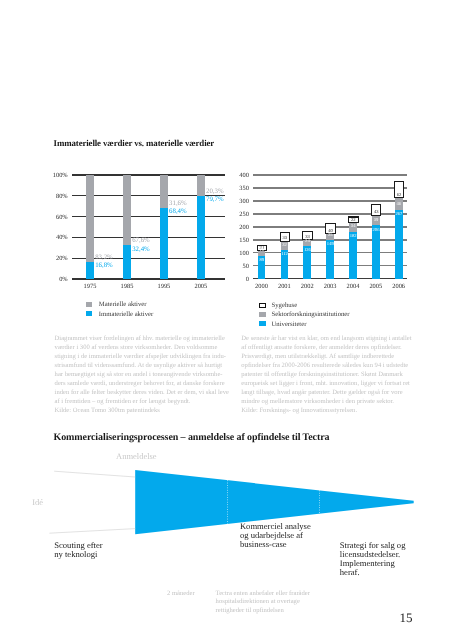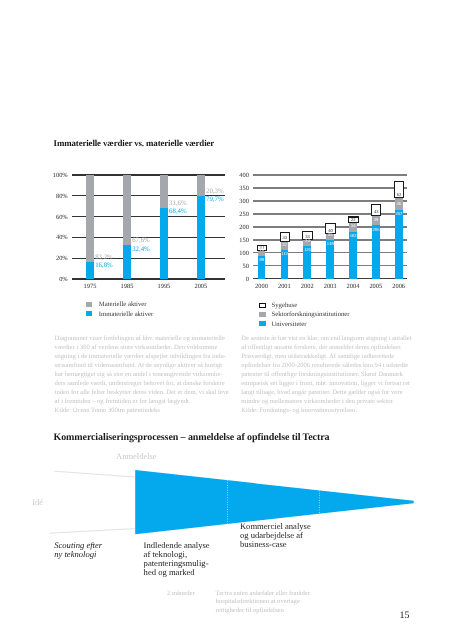--- a/index.html
+++ b/index.html
@@ -166,27 +166,27 @@
   <div class="abs" id="funnel" style="left:0;top:0;width:453px;height:564px;"><svg width="453" height="640" viewBox="0 0 453 640" shape-rendering="geometricPrecision">
         <path d="M 135.2 470 L 413.7 500.8 L 413.7 503.2 L 135.2 534.2 Z" fill="#03a9ec"></path>
         <line x1="54.2" y1="471.2" x2="135.2" y2="477" stroke="#cfcfcf" stroke-width="0.6"></line>
         <line x1="49.4" y1="533.2" x2="135.2" y2="528.6" stroke="#cfcfcf" stroke-width="0.6"></line>
         <line x1="227.5" y1="480.20768402154397" x2="227.5" y2="523.9260323159784" stroke="#ffffff" stroke-width="0.62" stroke-dasharray="0.9 1.5"></line>
         <line x1="319.5" y1="490.38219030520645" x2="319.5" y2="513.6854578096948" stroke="#ffffff" stroke-width="0.62" stroke-dasharray="0.9 1.5"></line>
         <text x="116" y="459.2" font-size="8.5" fill="#c9c9c9" font-family="&quot;Liberation Serif&quot;,serif">Anmeldelse</text>
         <text x="32.2" y="504.6" font-size="8.5" fill="#c9c9c9" font-family="&quot;Liberation Serif&quot;,serif">Idé</text>
       </svg></div>
 
-  <div class="abs" style="left:399.6px;top:610.0px;font-weight:normal;font-size:10px;color:#1a1a1a;">15</div>
-<div class="abs col-txt" style="left: 54.2px; top: 541px; width: 95px; white-space: pre-line; font-style: italic;">Scouting efter
+  <div class="abs" style="left:399.6px;top:610.0px;font-weight:normal;font-size:13px;color:#1a1a1a;">15</div>
+<div class="abs col-txt" style="left: 54.2px; top: 541px; width: 95px; white-space: pre-line;">Scouting efter
 ny teknologi</div>
-    <div class="abs col-txt" style="left: 143.6px; top: 541px; width: 95px; white-space: pre-line;">Indledende analyse
-af teknologi,
-patenteringsmulig-
-hed og marked</div>
     <div class="abs col-txt" style="left: 239.9px; top: 522px; width: 95px; white-space: pre-line;">Kommerciel analyse
 og udarbejdelse af
 business-case</div>
+    <div class="abs col-txt" style="left: 339.8px; top: 541px; width: 95px; white-space: pre-line;">Strategi for salg og
+licensudstedelser.
+Implementering
+heraf.</div>
     <div class="abs body-txt" style="left: 167px; top: 589.5px; width: 60px; white-space: nowrap;">2 måneder</div>
     <div class="abs body-txt" style="left: 215.6px; top: 589.5px; width: 130px; white-space: pre-line;">Tectra enten anbefaler eller fraråder
 hospitalsdirektionen at overtage
 rettigheder til opfindelsen</div>
   </div>
 
 </body></html>

